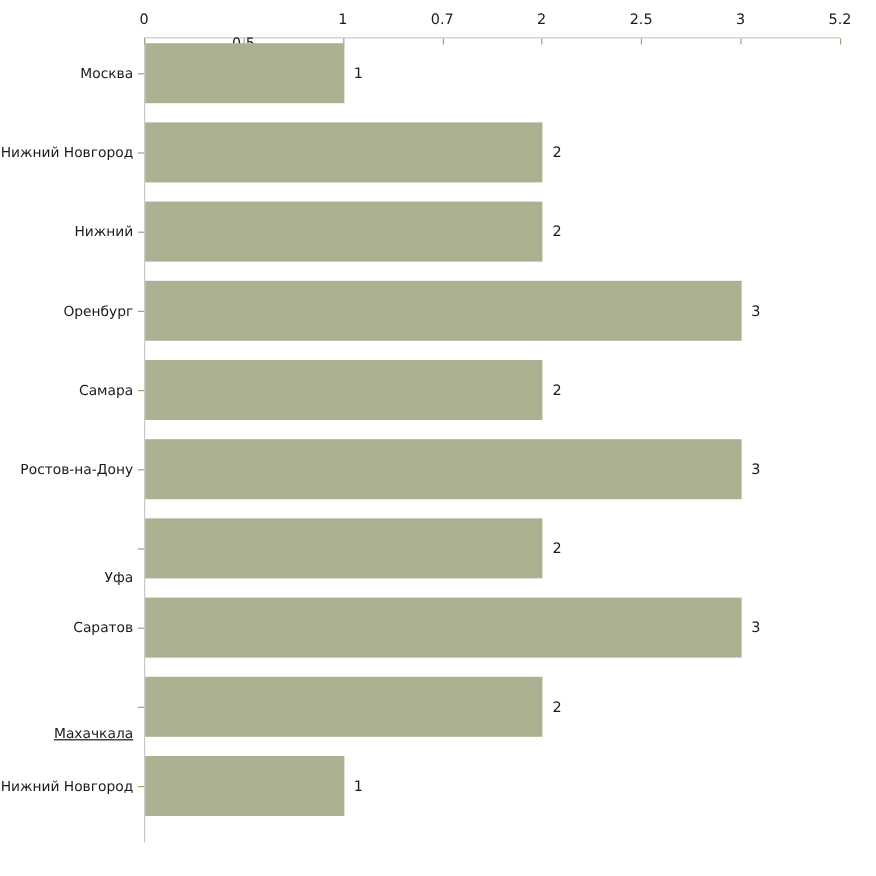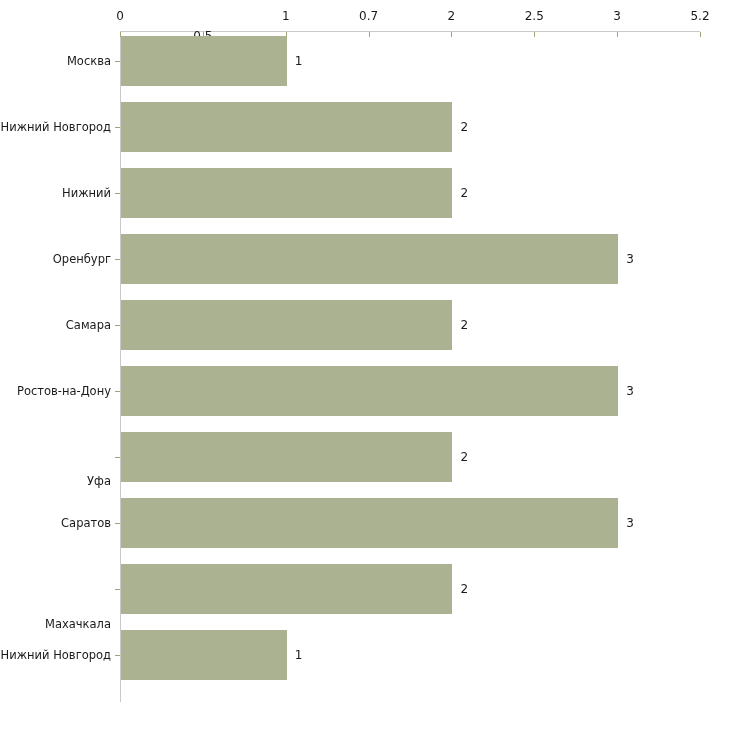--- a/index.html
+++ b/index.html
@@ -138,21 +138,21 @@
         <div class="cat-label" style="top: 259px;">Оренбург</div>
         <div class="y-tick" style="top: 325px;"></div>
         <div class="cat-label" style="top: 325px;">Самара</div>
         <div class="y-tick" style="top: 391px;"></div>
         <div class="cat-label" style="top: 391px;">Ростов-на-Дону</div>
         <div class="y-tick" style="top: 457px;"></div>
         <div class="cat-label" style="top: 457px; margin-top: 24px;">Уфа</div>
         <div class="y-tick" style="top: 523px;"></div>
         <div class="cat-label" style="top: 523px;">Саратов</div>
         <div class="y-tick" style="top: 589px;"></div>
-        <div class="cat-label" style="top: 624px;">Махачкала</div>
+        <div class="cat-label" style="top: 611px; text-decoration: underline;">Махачкала</div>
         <div class="y-tick" style="top: 655px;"></div>
         <div class="cat-label" style="top: 655px;">Нижний Новгород</div>
       </div>
     <div id="bars-layer">
         <div class="bar" style="top: 36px; width: 165.714px; background: rgb(170, 178, 146);"></div>
         <div class="bar-value" style="left: 294.714px; top: 61px;">1</div>
         <div class="bar" style="top: 102px; width: 331.429px; background: rgb(170, 178, 146);"></div>
         <div class="bar-value" style="left: 460.429px; top: 127px;">2</div>
         <div class="bar" style="top: 168px; width: 331.429px; background: rgb(170, 178, 146);"></div>
         <div class="bar-value" style="left: 460.429px; top: 193px;">2</div>

